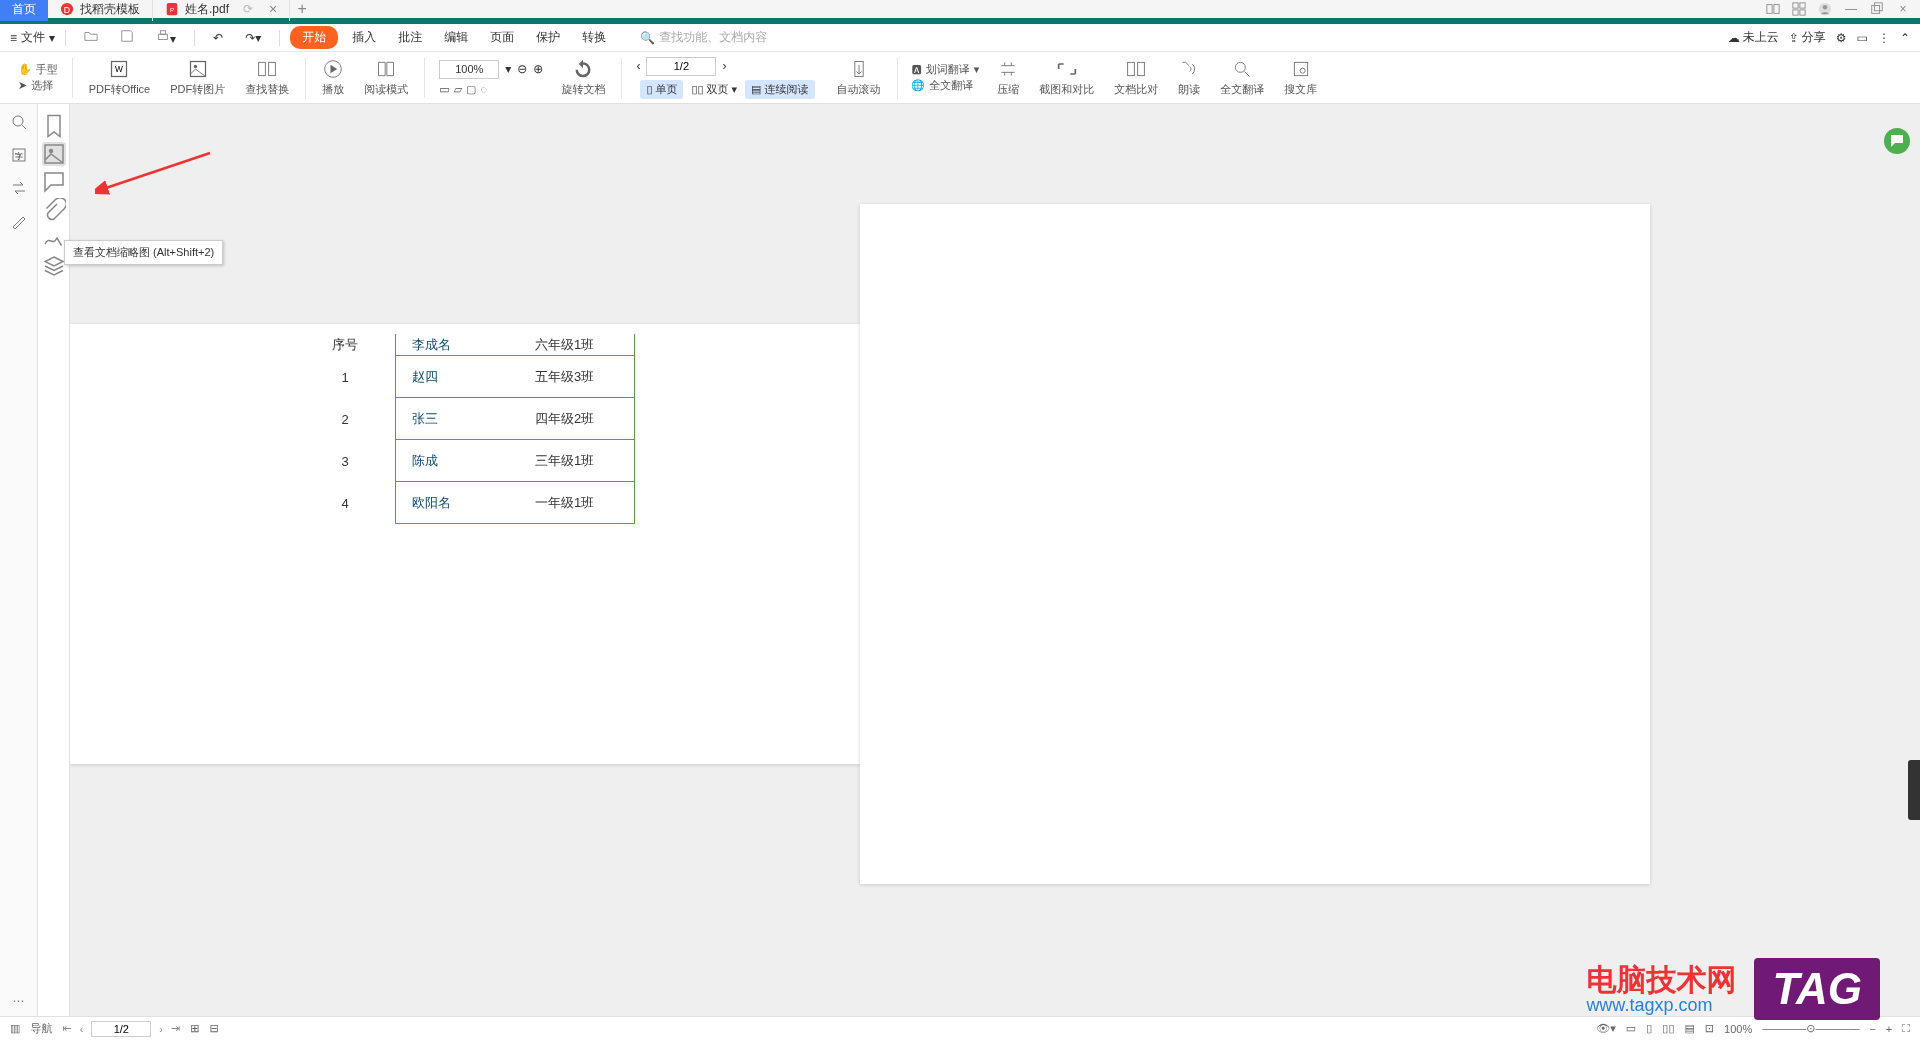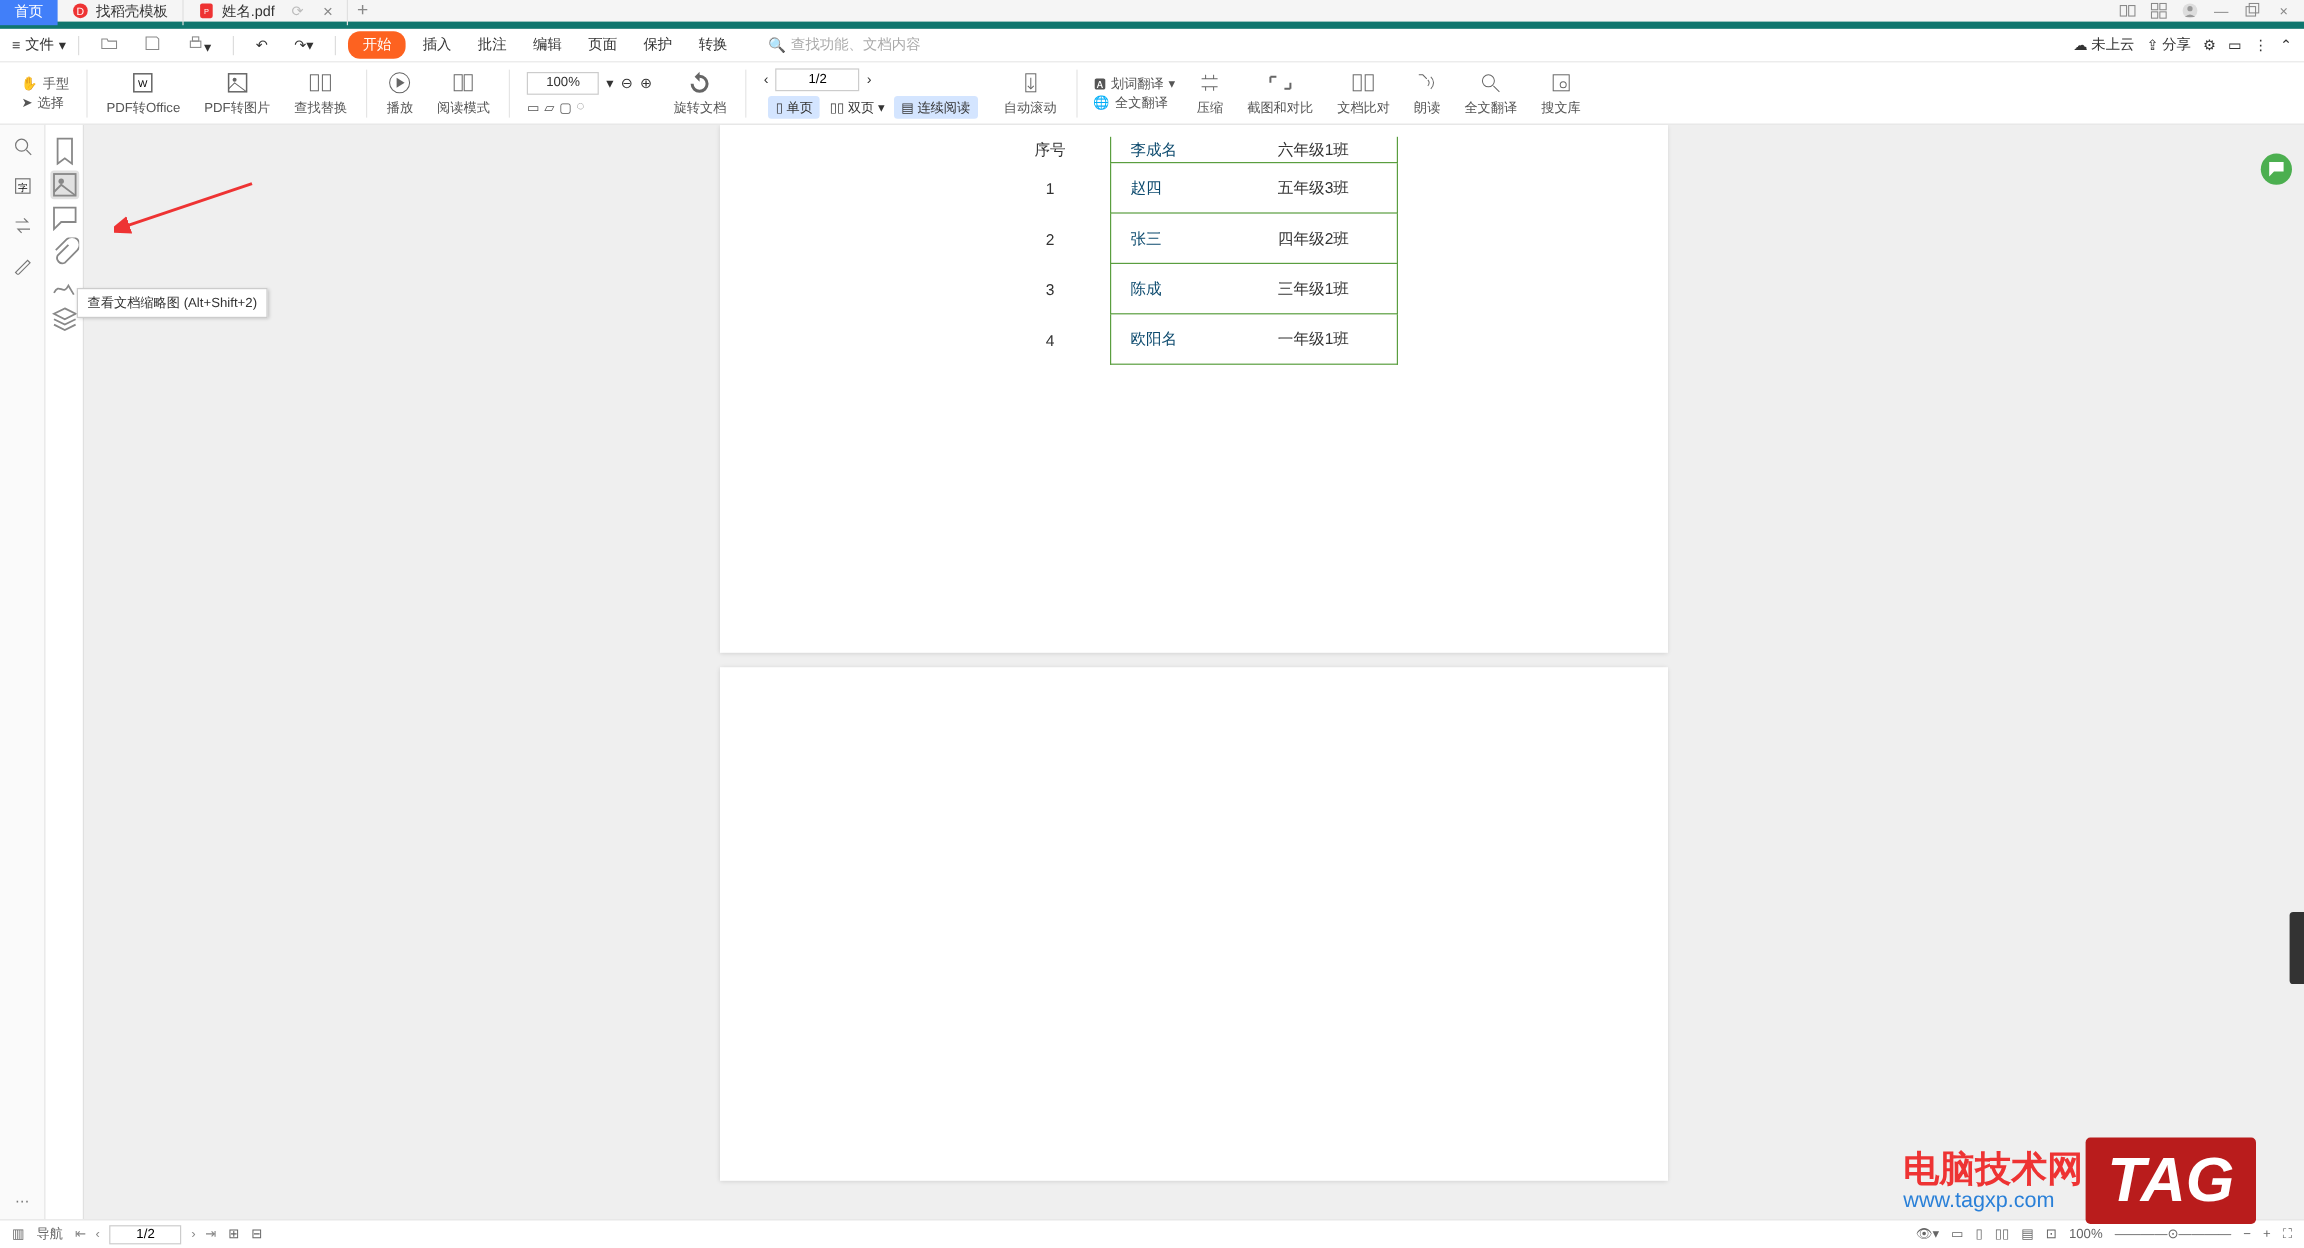--- a/index.html
+++ b/index.html
@@ -36,43 +36,43 @@
 .viewmode .vm{display:flex;align-items:center;gap:3px;padding:2px 6px;cursor:pointer;font-size:11px;border-radius:3px;}
 .viewmode .vm.active{background:#d4e5ff;}
 .workspace{display:flex;height:calc(1040px - 24px - 28px - 52px - 24px);}
 .leftbar{width:38px;border-right:1px solid #e0e0e0;display:flex;flex-direction:column;align-items:center;background:#fafafa;}
 .leftbar .lbtn{width:32px;height:30px;display:flex;align-items:center;justify-content:center;cursor:pointer;color:#777;margin-top:3px;border-radius:3px;}
 .leftbar .lbtn svg{width:16px;height:16px;}
 .leftbar .spacer{flex:1;}
 .innerbar{width:32px;border-right:1px solid #e0e0e0;background:#fff;display:flex;flex-direction:column;align-items:center;padding-top:6px;}
 .innerbar .ibtn{width:24px;height:24px;display:flex;align-items:center;justify-content:center;cursor:pointer;color:#888;margin-top:4px;}
 .tooltip{position:absolute;left:64px;top:200px;background:#fff;border:1px solid #ccc;padding:4px 8px;font-size:11px;box-shadow:1px 1px 3px rgba(0,0,0,0.2);z-index:5;margin-top:40px;}
-.canvas{flex:1;background:#efefef;overflow:auto;position:relative;display:flex;flex-direction:column;align-items:center;padding:0 0 20px 0;}
+.canvas{flex:1;background:#efefef;overflow:auto;position:relative;display:flex;flex-direction:row;align-items:center;padding:0 0 20px 0;}
 .page{width:790px;background:#fff;box-shadow:0 1px 4px rgba(0,0,0,0.15);margin-top:0;margin-bottom:12px;padding:10px 20px 240px 20px;position:relative;}
 .page2{height:680px;padding:30px;}
 .tbl{margin:0 auto;width:340px;}
 .tbl .row{display:flex;height:42px;align-items:center;}
 .tbl .c1{width:100px;text-align:center;font-size:13px;color:#333;}
 .tbl .c2{width:100px;font-size:13px;color:#0c4a6e;padding-left:16px;border-left:1px solid #5a9e3f;border-bottom:1px solid #5a9e3f;height:100%;display:flex;align-items:center;}
 .tbl .c3{width:140px;font-size:13px;color:#333;text-align:center;border-bottom:1px solid #5a9e3f;border-right:1px solid #5a9e3f;height:100%;display:flex;align-items:center;justify-content:center;}
 .tbl .row.header .c2,.tbl .row.header .c3{border-bottom:1px solid #5a9e3f;border-top:none;}
 .tbl .row.header{height:22px;}
 .tbl .row.header .c2{border-left:1px solid #5a9e3f;}
 .rightfloat{position:absolute;right:10px;top:128px;width:26px;height:26px;border-radius:50%;background:#4caf50;color:#fff;display:flex;align-items:center;justify-content:center;font-size:13px;cursor:pointer;}
 .righttab{position:absolute;right:0;top:760px;width:12px;height:60px;background:#333;border-radius:3px 0 0 3px;}
 .redarrow{position:absolute;left:95px;top:147px;z-index:6;}
 .statusbar{height:24px;border-top:1px solid #e0e0e0;display:flex;align-items:center;padding:0 10px;gap:10px;font-size:11px;color:#666;background:#fff;}
 .statusbar .navbtns{display:flex;align-items:center;gap:8px;}
 .statusbar .navbtns span{cursor:pointer;color:#888;}
 .statusbar input{width:60px;height:16px;border:1px solid #ccc;text-align:center;font-size:11px;}
 .statusbar .right{margin-left:auto;display:flex;align-items:center;gap:10px;}
-.watermark{position:absolute;bottom:20px;right:40px;z-index:10;display:flex;align-items:center;gap:2px;}
+.watermark{position:absolute;bottom:20px;right:40px;z-index:10;display:flex;align-items:center;gap:18px;}
 .wm1{color:#e33;font-size:30px;font-weight:bold;line-height:1.1;}
 .wm1 .url{color:#2a80d8;font-size:18px;font-weight:normal;}
-.wm2{background:#b91c1c;color:#fff;font-size:52px;font-weight:900;padding:6px 18px;border-radius:4px;font-style:italic;}
+.wm2{background:#701a75;color:#fff;font-size:44px;font-weight:900;padding:6px 18px;border-radius:4px;font-style:italic;}
 .smallicon{width:14px;height:14px;display:inline-block;}
 </style>
 </head>
 <body>
 
 <div class="titlebar">
   <div class="tab home">
       <span>首页</span>
     </div>
   <div class="tab">

